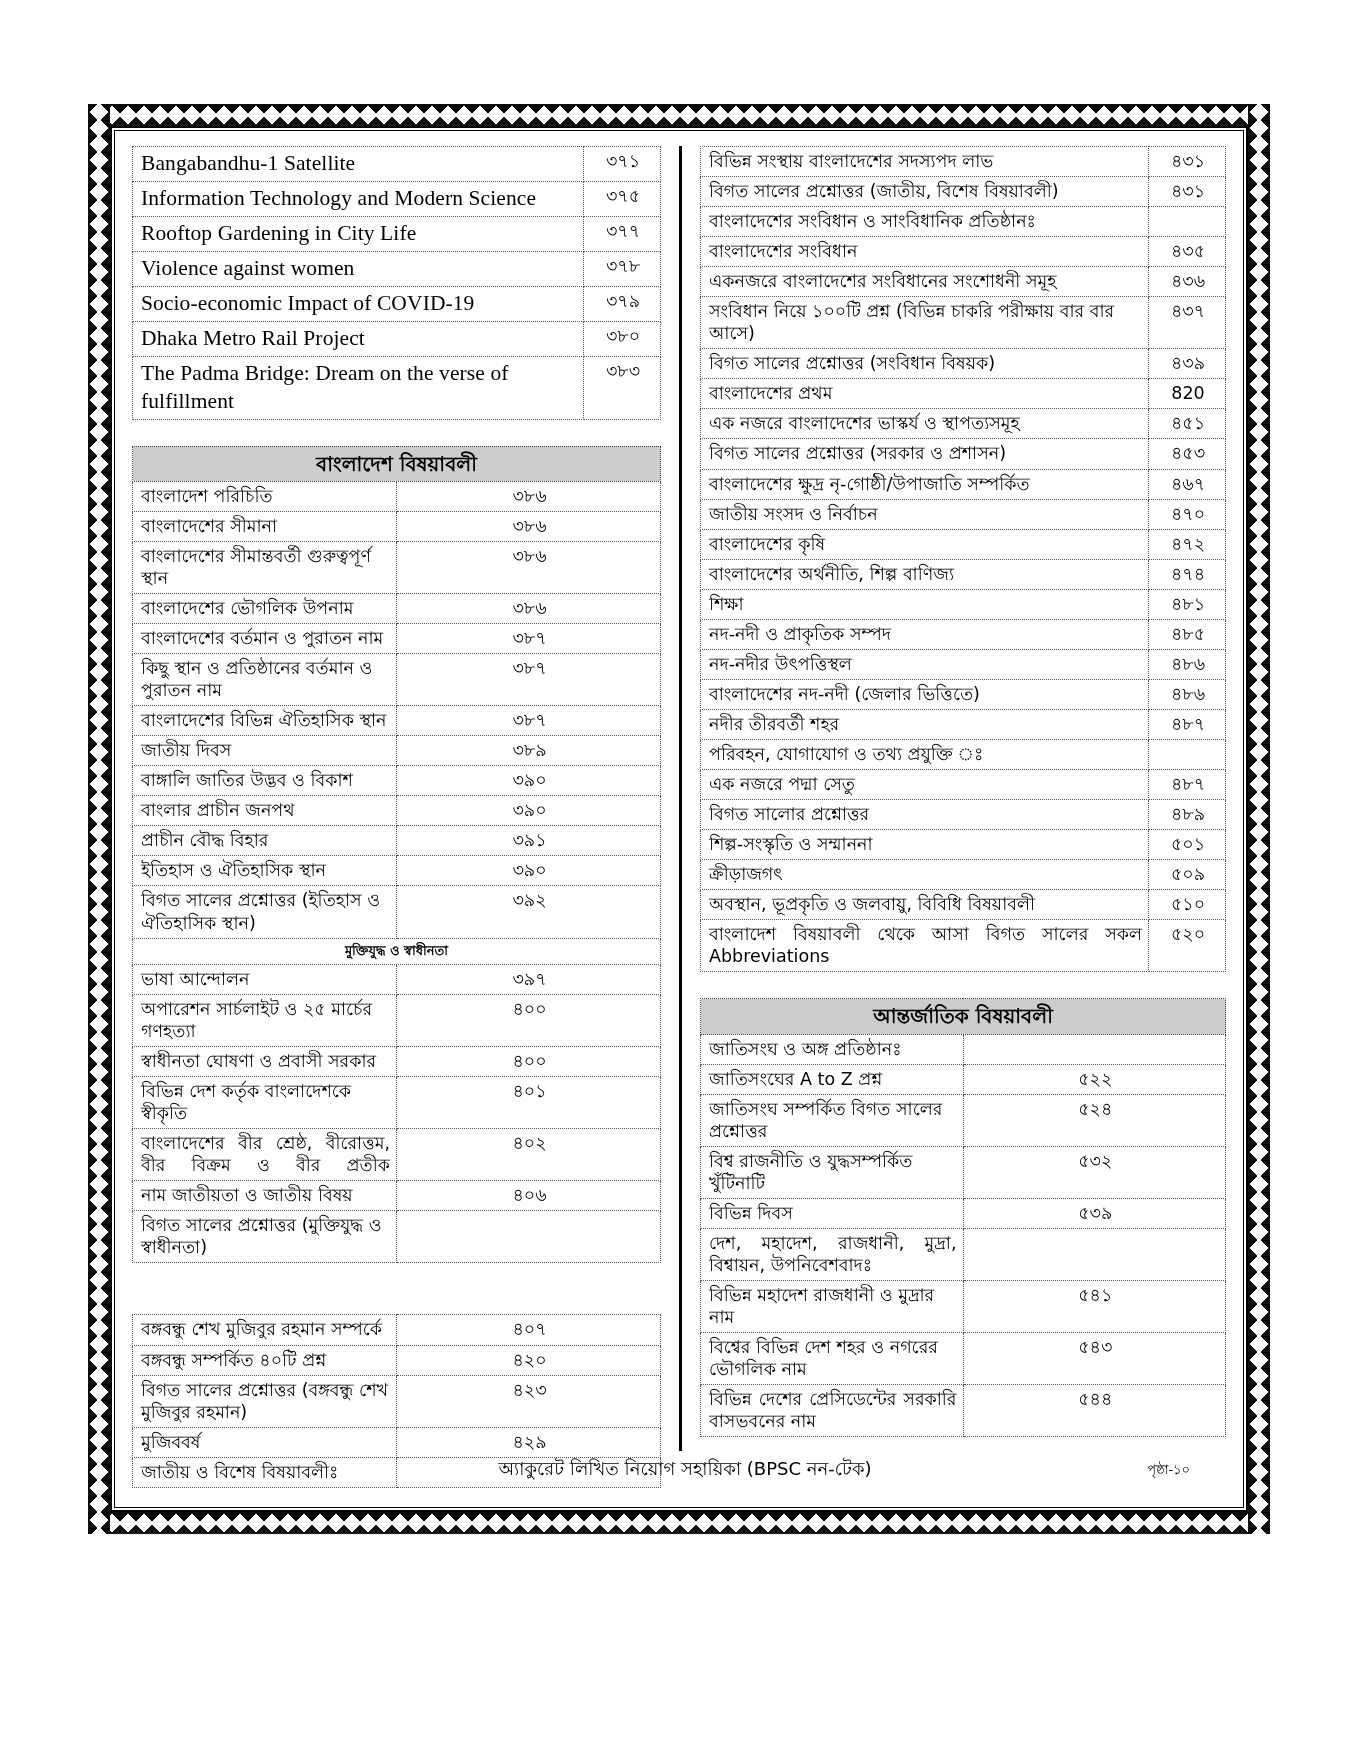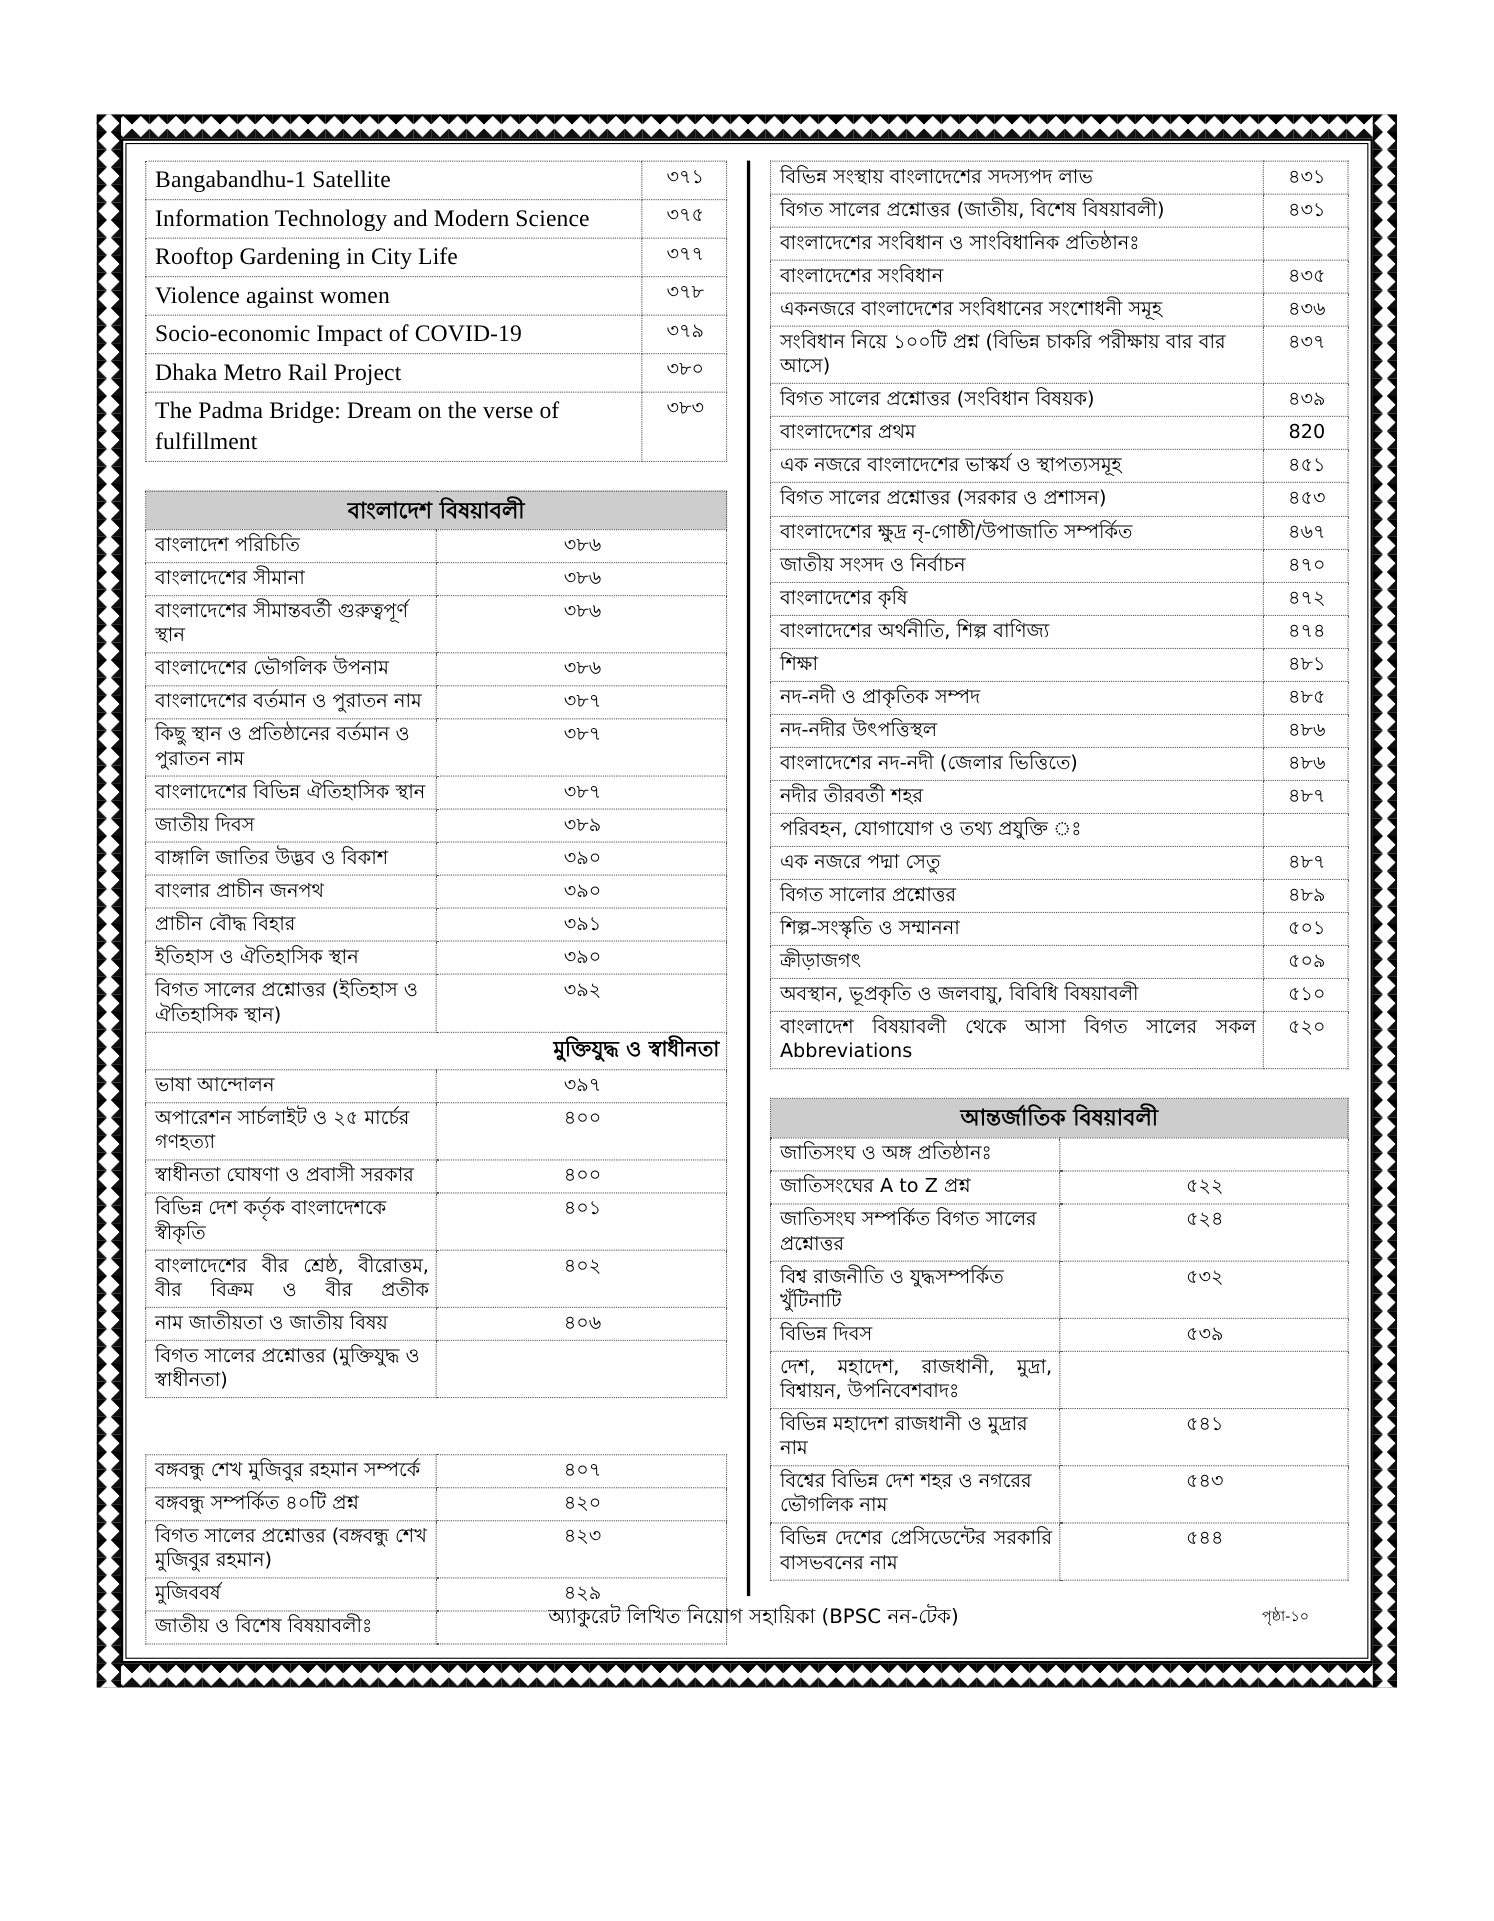--- a/index.html
+++ b/index.html
@@ -116,24 +116,24 @@
   tr.sec td{
     background:#cdcdcd;
     text-align:center;
     font-weight:bold;
     font-family:"DejaVu Sans","Liberation Sans",sans-serif;
     font-size:20px;
     padding:5px 6px 4px 6px;
     border:1px dotted #444;
   }
   tr.sub td{
-    text-align:right;
+    text-align:center;
     font-weight:bold;
     font-family:"DejaVu Sans","Liberation Sans",sans-serif;
-    font-size:19px;
+    font-size:13px;
     padding:4px 6px 5px 6px;
   }
   tr.blank td{
     border:none;
     height:44px;
     background:#fff;
   }
   .gap{height:26px;}
 
   

